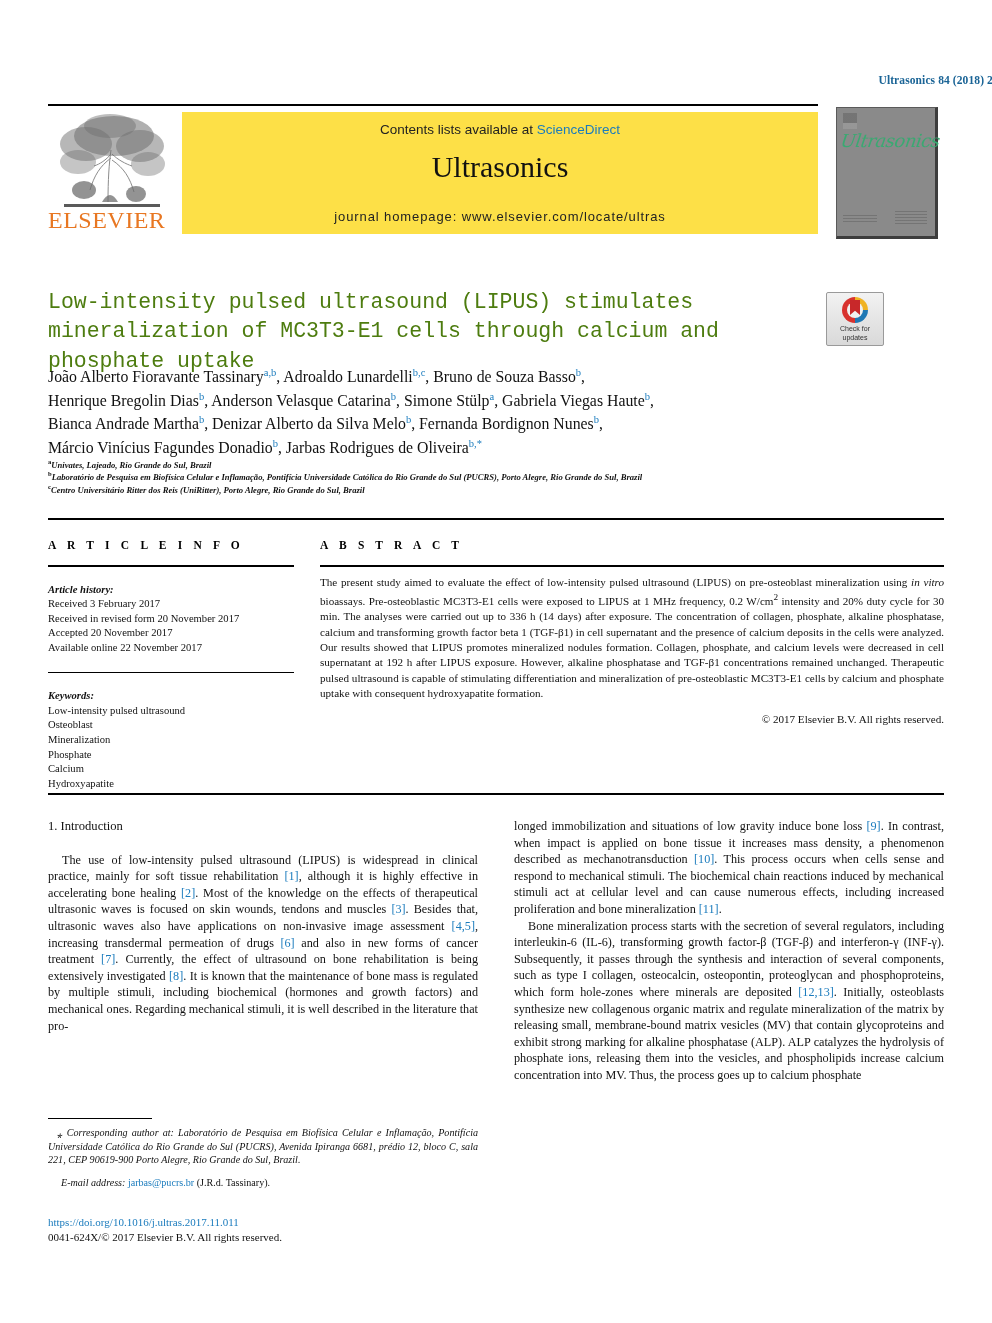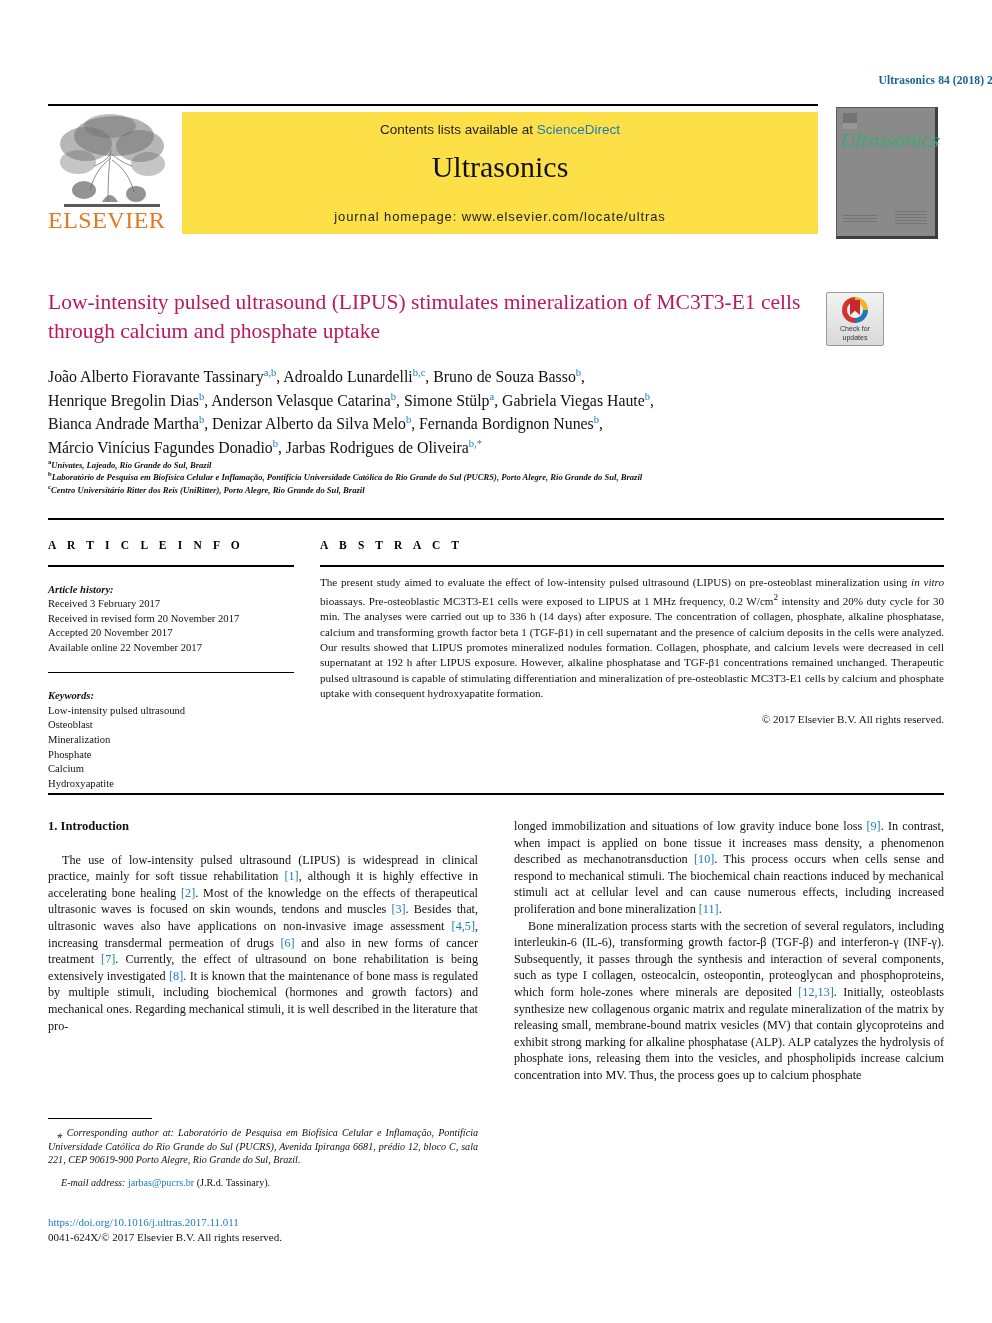--- a/index.html
+++ b/index.html
@@ -156,22 +156,22 @@
   .title-area {
     position: absolute;
     left: 48px;
     top: 288px;
     width: 896px;
   }
   .article-title {
     width: 760px;
     font-size: 21.5px;
     line-height: 1.37;
-    color: #be185d;
-    font-family: Liberation Serif, serif;
+    color: #4d7c0f;
+    font-family: Liberation Mono, monospace;
   }
   .crossmark {
     position: absolute;
     left: 778px;
     top: 4px;
     width: 56px;
     height: 52px;
     background: linear-gradient(to bottom, #f2f2f2, #d9d9d9);
     border: 1px solid #9a9a9a;
     border-radius: 2px;
@@ -333,21 +333,21 @@
     top: 818px;
     width: 430px;
     font-size: 12.2px;
     line-height: 16.6px;
     text-align: justify;
     color: #111;
   }
   .col-left { left: 48px; }
   .col-right { left: 514px; }
   .h2 {
-    font-weight: bold;
+    font-weight: normal;
     font-size: 12.6px;
     margin-bottom: 17px;
     font-family: "Liberation Serif", serif;
   }
   .col p { margin: 0; text-indent: 14px; }
   .col p.first { text-indent: 14px; }
   .ref { color: #1a7bbd; }
 
   
   .footnote {

